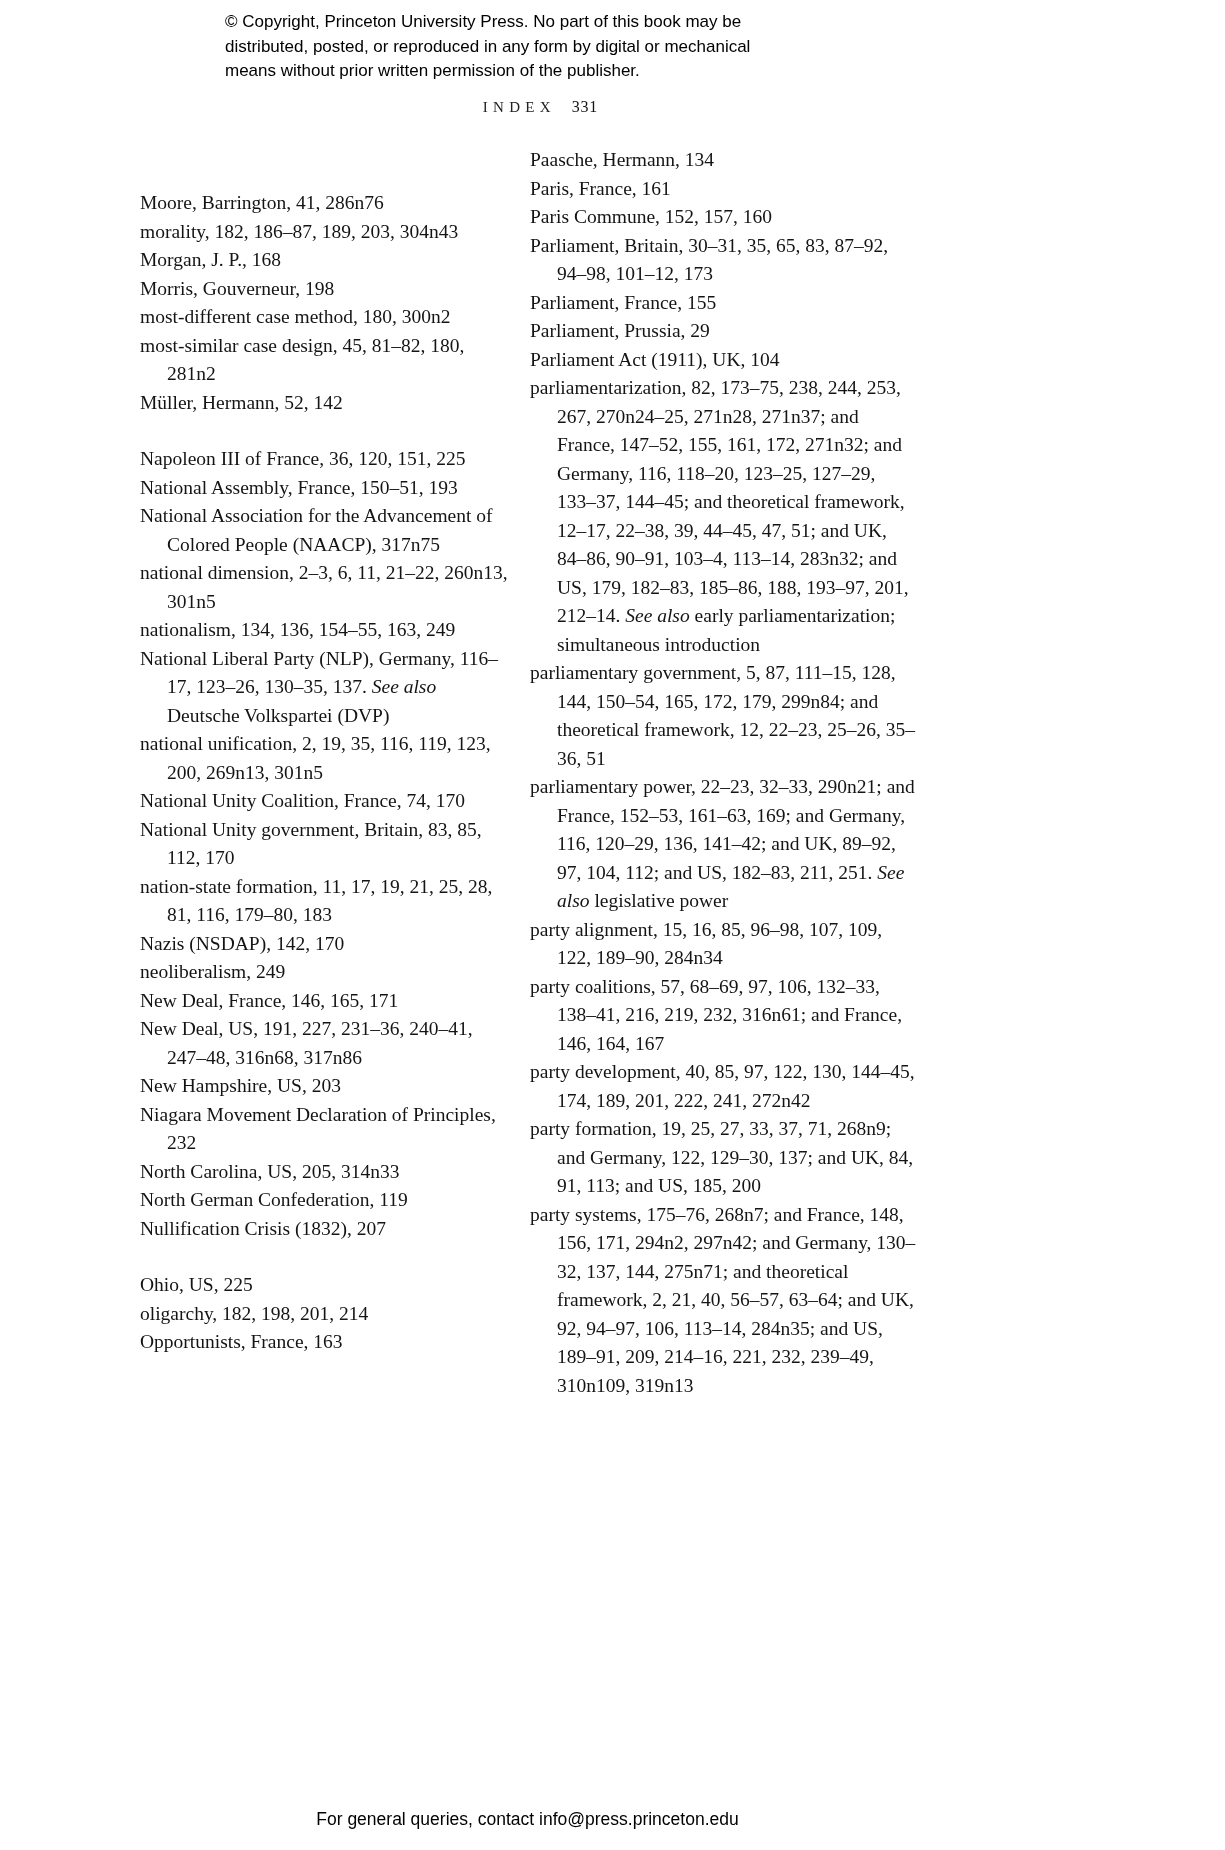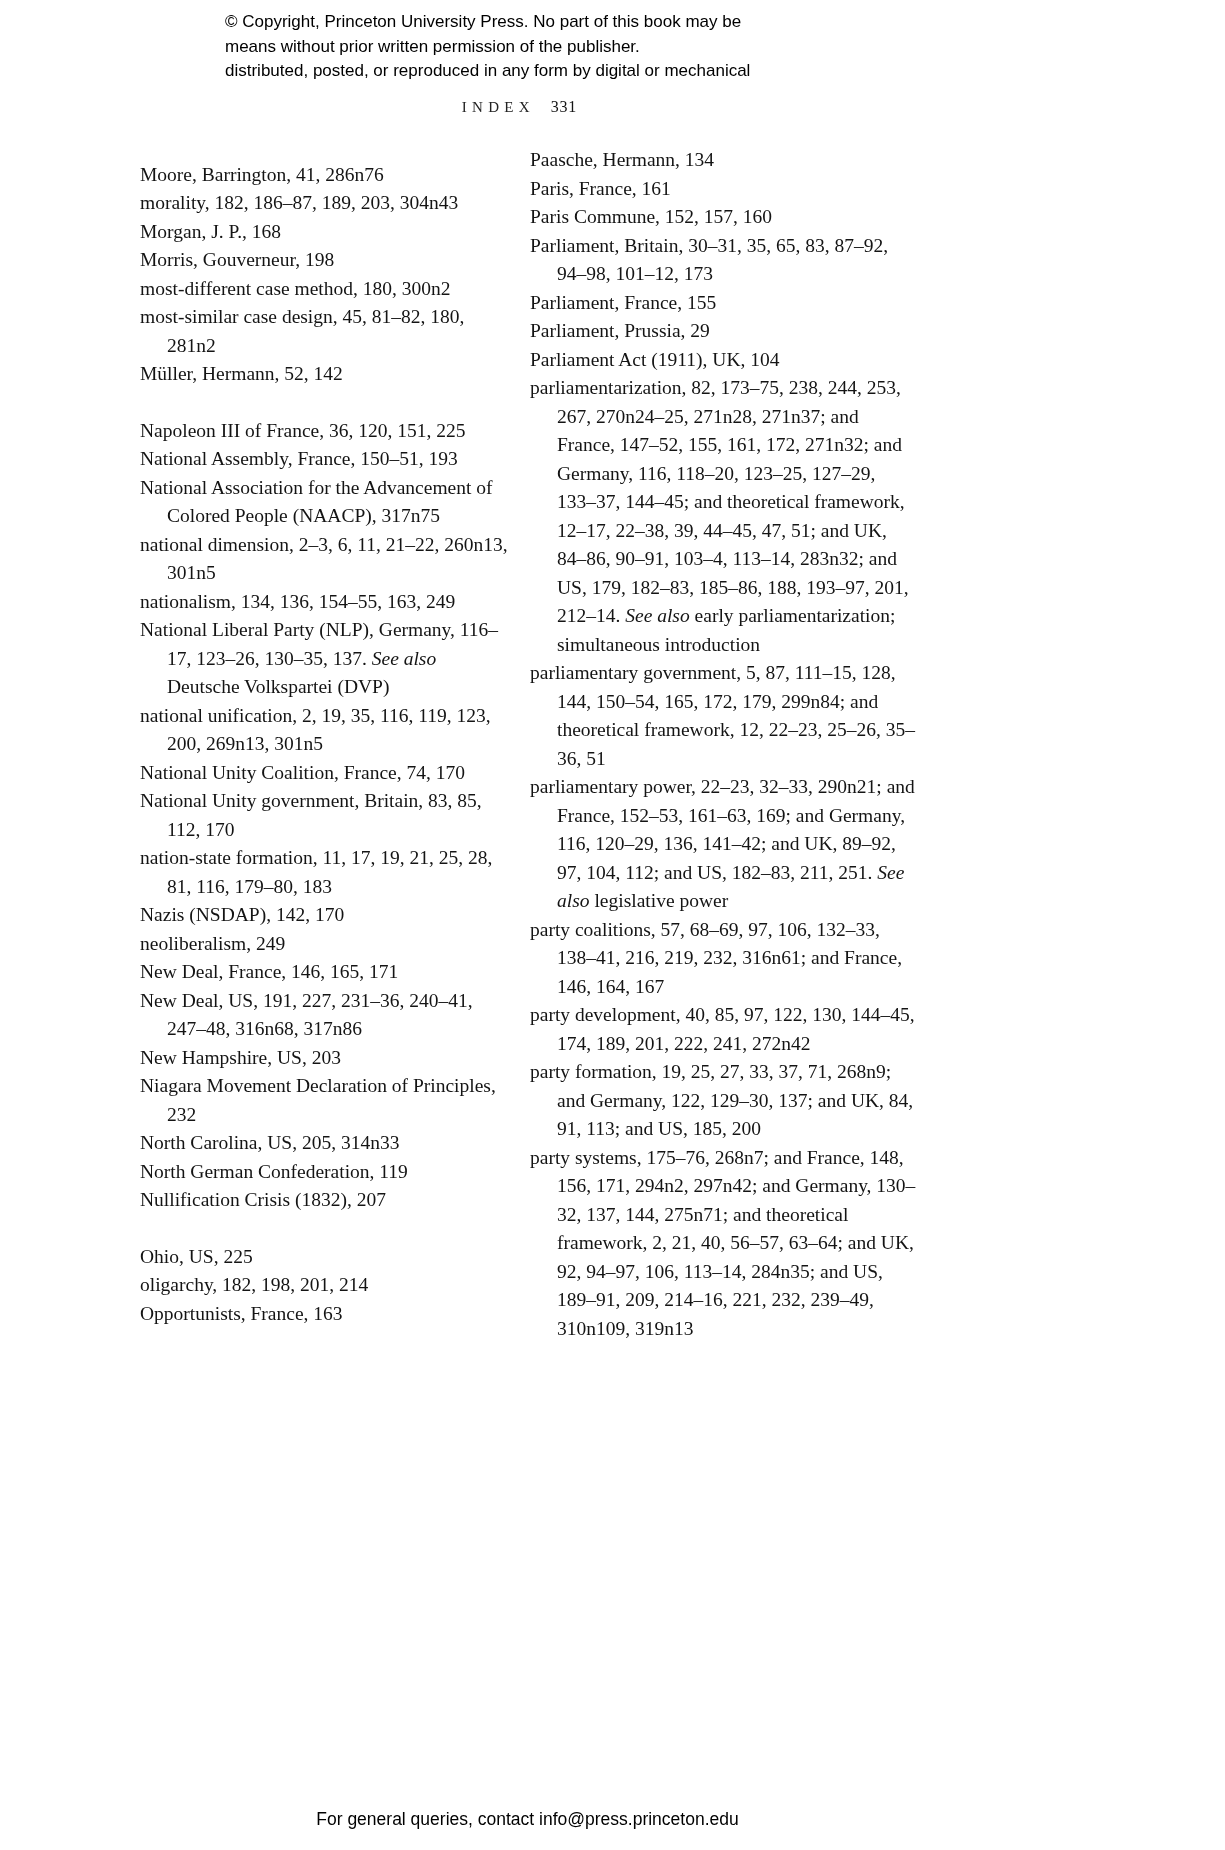--- a/index.html
+++ b/index.html
@@ -18,21 +18,21 @@
     left: 225px;
     width: 620px;
     font-family: "Liberation Sans", sans-serif;
     font-size: 17px;
     line-height: 1.45;
     color: #000000;
   }
   .page-header {
     position: absolute;
     top: 98px;
-    left: 132px;
+    left: 153px;
     width: 775px;
     text-align: center;
   }
   .index-title {
     font-size: 15px;
     letter-spacing: 0.35em;
     color: #222;
   }
   .page-number {
     font-size: 16px;
@@ -71,22 +71,22 @@
     color: #000000;
   }
 </style>
 </head>
 <body>
 
 <div class="page">
 
   <div class="copyright">
     <div>© Copyright, Princeton University Press. No part of this book may be</div>
+    <div>distributed, posted, or reproduced in any form by digital or mechanical</div>
     <div>means without prior written permission of the publisher.</div>
-    <div>distributed, posted, or reproduced in any form by digital or mechanical</div>
   </div>
 
   <div class="page-header">
     <span class="index-title">INDEX</span><span class="page-number">331</span>
   </div>
 
   <div class="columns">
     <div class="col col-left">
         <div class="group">
           <p class="entry">Moore, Barrington, 41, 286n76</p>
@@ -129,20 +129,21 @@
           <p class="entry">Paasche, Hermann, 134</p>
           <p class="entry">Paris, France, 161</p>
           <p class="entry">Paris Commune, 152, 157, 160</p>
           <p class="entry">Parliament, Britain, 30–31, 35, 65, 83, 87–92, 94–98, 101–12, 173</p>
           <p class="entry">Parliament, France, 155</p>
           <p class="entry">Parliament, Prussia, 29</p>
           <p class="entry">Parliament Act (1911), UK, 104</p>
           <p class="entry">parliamentarization, 82, 173–75, 238, 244, 253, 267, 270n24–25, 271n28, 271n37; and France, 147–52, 155, 161, 172, 271n32; and Germany, 116, 118–20, 123–25, 127–29, 133–37, 144–45; and theoretical framework, 12–17, 22–38, 39, 44–45, 47, 51; and UK, 84–86, 90–91, 103–4, 113–14, 283n32; and US, 179, 182–83, 185–86, 188, 193–97, 201, 212–14. <i class="see-also">See also</i> early parliamentarization; simultaneous introduction</p>
           <p class="entry">parliamentary government, 5, 87, 111–15, 128, 144, 150–54, 165, 172, 179, 299n84; and theoretical framework, 12, 22–23, 25–26, 35–36, 51</p>
           <p class="entry">parliamentary power, 22–23, 32–33, 290n21; and France, 152–53, 161–63, 169; and Germany, 116, 120–29, 136, 141–42; and UK, 89–92, 97, 104, 112; and US, 182–83, 211, 251. <i class="see-also">See also</i> legislative power</p>
+          <p class="entry">party alignment, 15, 16, 85, 96–98, 107, 109, 122, 189–90, 284n34</p>
           <p class="entry">party coalitions, 57, 68–69, 97, 106, 132–33, 138–41, 216, 219, 232, 316n61; and France, 146, 164, 167</p>
           <p class="entry">party development, 40, 85, 97, 122, 130, 144–45, 174, 189, 201, 222, 241, 272n42</p>
           <p class="entry">party formation, 19, 25, 27, 33, 37, 71, 268n9; and Germany, 122, 129–30, 137; and UK, 84, 91, 113; and US, 185, 200</p>
           <p class="entry">party systems, 175–76, 268n7; and France, 148, 156, 171, 294n2, 297n42; and Germany, 130–32, 137, 144, 275n71; and theoretical framework, 2, 21, 40, 56–57, 63–64; and UK, 92, 94–97, 106, 113–14, 284n35; and US, 189–91, 209, 214–16, 221, 232, 239–49, 310n109, 319n13</p>
         </div>
       </div>
   </div>
 
   <div class="page-footer">
     <span>For general queries, contact info@press.princeton.edu</span>

